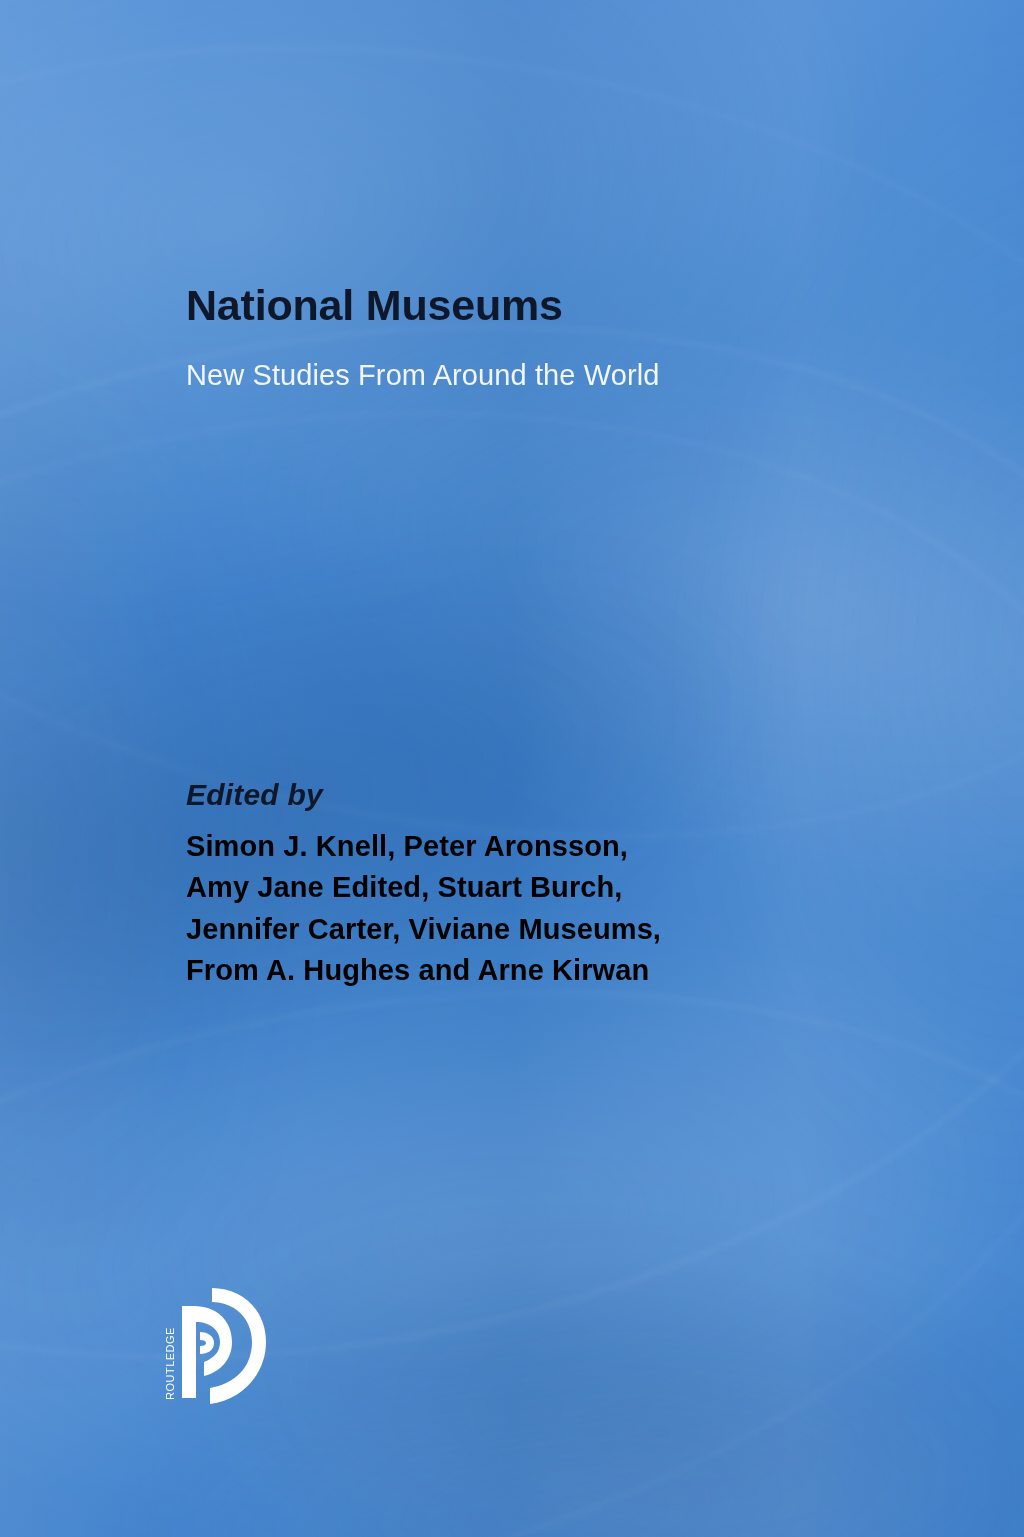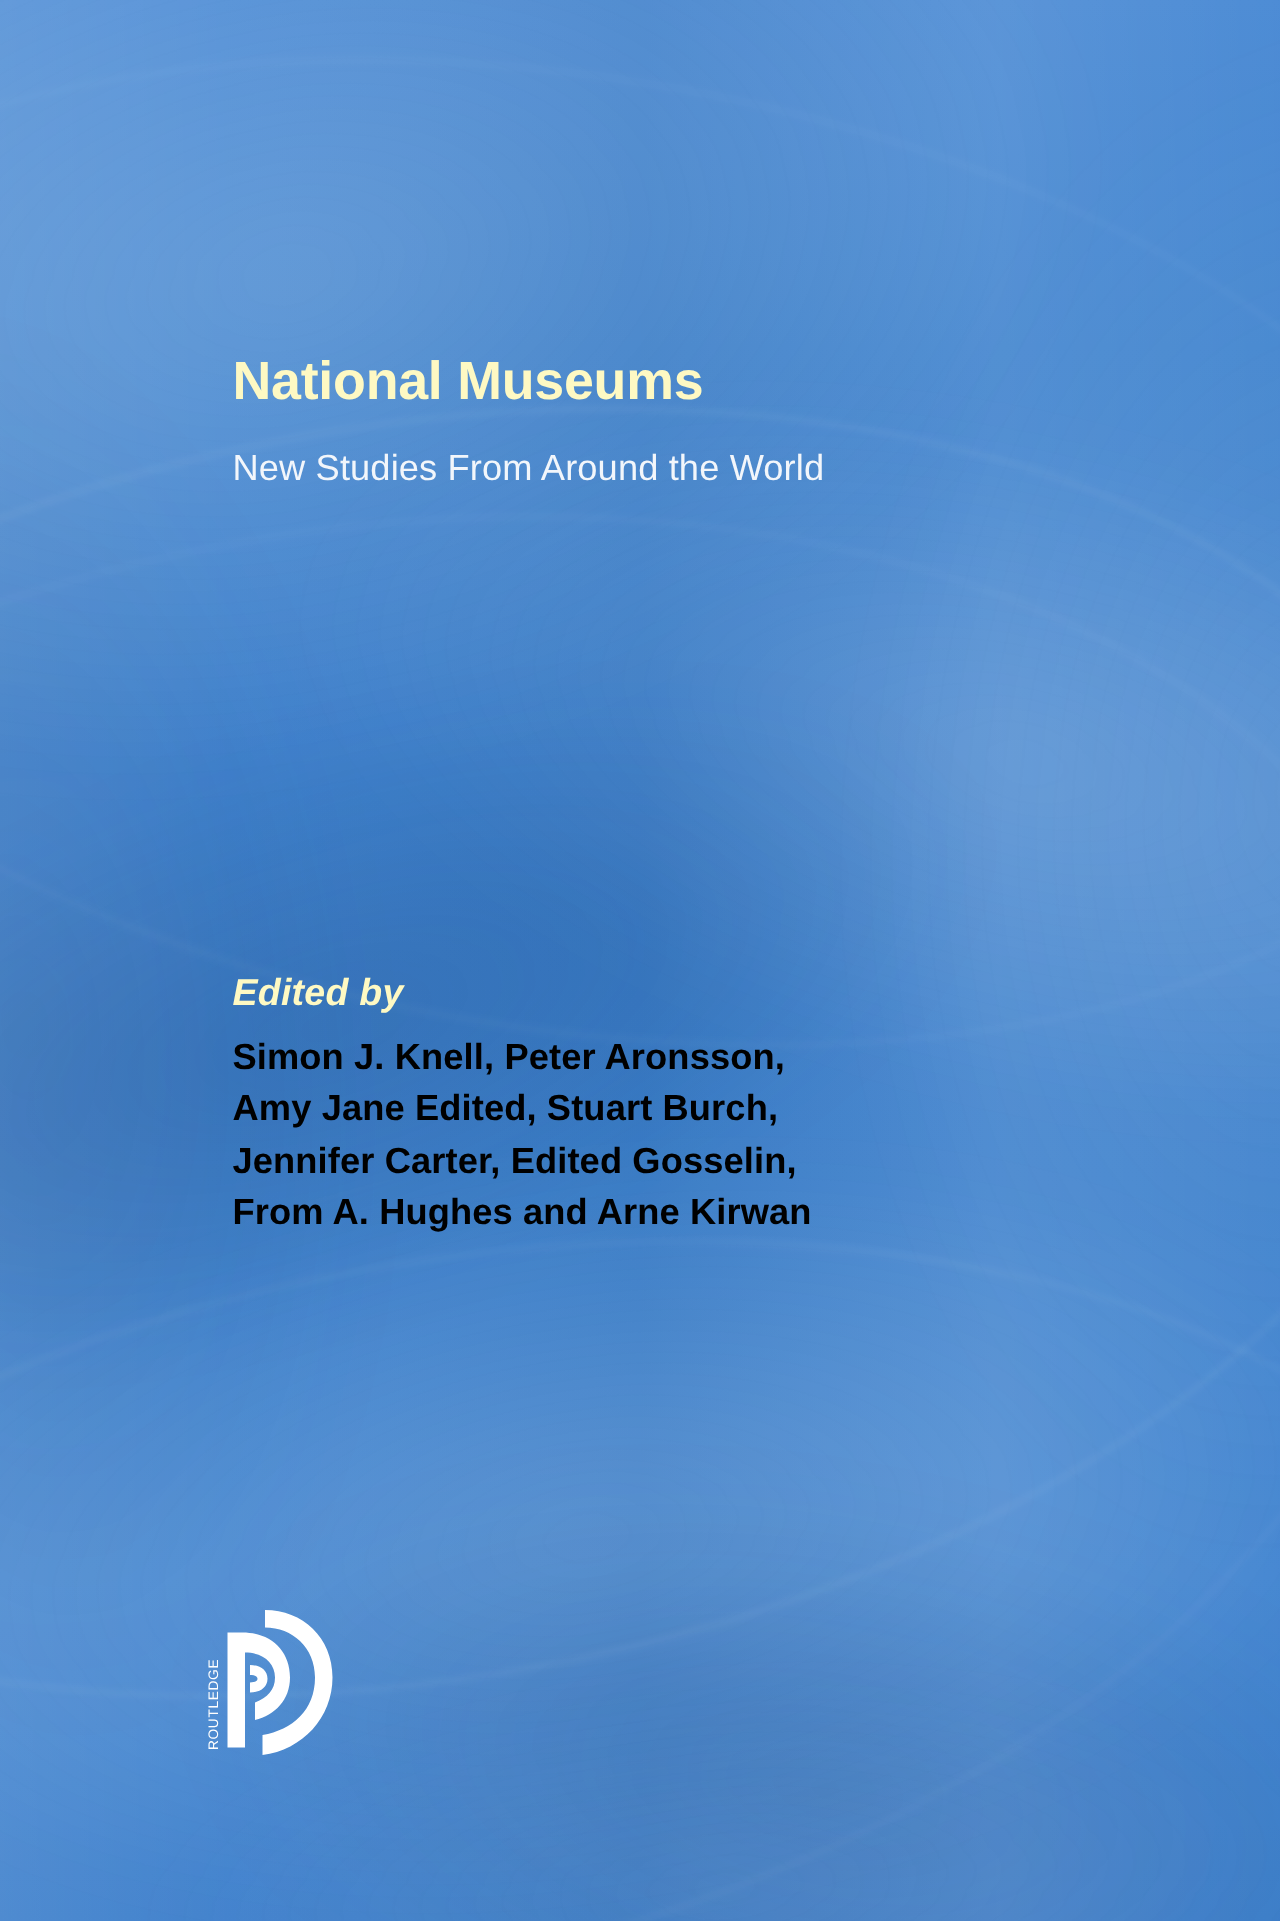--- a/index.html
+++ b/index.html
@@ -128,21 +128,21 @@
     position: absolute;
     left: 186px;
     top: 283px;
     width: 720px;
   }
   .book-title {
     margin: 0;
     font-size: 43px;
     line-height: 1.06;
     font-weight: bold;
-    color: #fef9c3;
+    color: #0f172a;
     letter-spacing: -0.2px;
   }
   .book-subtitle {
     margin: 30px 0 4px 0;
     font-size: 29px;
     line-height: 1.12;
     font-weight: normal;
     color: #f2f6fb;
     letter-spacing: 0.1px;
   }
@@ -151,21 +151,21 @@
     position: absolute;
     left: 186px;
     top: 778px;
     width: 760px;
   }
   .edited-by {
     margin: 0 0 14px 0;
     font-size: 30px;
     font-style: italic;
     font-weight: bold;
-    color: #fef9c3;
+    color: #0f172a;
     letter-spacing: 0.2px;
   }
   .editor-line {
     margin: 0;
     font-size: 29px;
     line-height: 1.43;
     font-weight: bold;
     color: #000000;
     letter-spacing: 0.1px;
   }
@@ -209,21 +209,21 @@
 
     <div class="title-block">
       <h1 class="book-title">National Museums</h1>
       <h2 class="book-subtitle">New Studies From Around the World</h2>
     </div>
 
     <div class="editors-block">
       <p class="edited-by">Edited by</p>
       <p class="editor-line">Simon J. Knell, Peter Aronsson,</p>
       <p class="editor-line">Amy Jane Edited, Stuart Burch,</p>
-      <p class="editor-line">Jennifer Carter, Edited Gosselin,</p>
+      <p class="editor-line">Jennifer Carter, Viviane Museums,</p>
       <p class="editor-line"><span>From A. Hughes</span><span class="conj"> and </span><span>Arne Kirwan</span></p>
     </div>
 
     <div class="logo">
       <svg width="130" height="130" viewBox="0 0 130 130" aria-hidden="true">
 
         <g fill="#ffffff">
 
           <path d="M54 8 C84 8 108 30 108 62 C108 94 84 120 52 124 L52 108 C76 104 94 88 94 62 C94 38 76 22 54 22 Z"></path>
 

